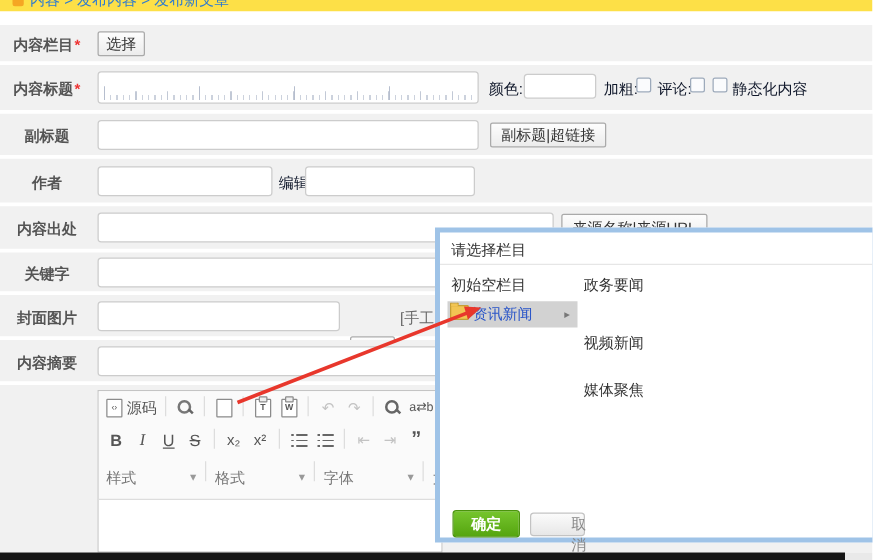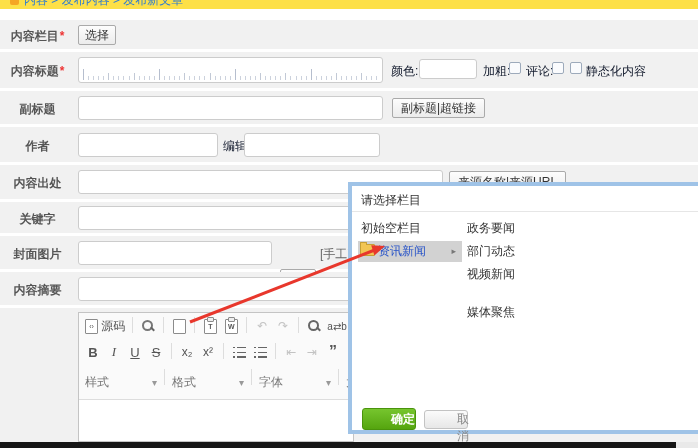--- a/index.html
+++ b/index.html
@@ -60,21 +60,21 @@
          border:4px solid #9fc3e7;box-sizing:border-box;z-index:10;}
   .ptitle{position:absolute;left:9px;top:6px;color:#333;}
   .psep{position:absolute;left:0;right:0;top:25px;height:1px;background:#e6e6e6;}
   .titem{position:absolute;height:21px;line-height:21px;color:#333;cursor:pointer;}
   .titem.sel{background:#d2d2d2;color:#2a55c8;}
   .folder{position:relative;display:inline-block;width:13px;height:10px;background:#f2c553;border:1px solid #c69f35;
           border-radius:1px;vertical-align:-1px;margin:0 3px 0 2px;}
   .folder::before{content:"";position:absolute;top:-3px;left:-1px;width:5px;height:2px;background:#f2c553;
           border:1px solid #c69f35;border-bottom:none;border-radius:1px 1px 0 0;}
   .tarrow{position:absolute;right:6px;top:0;color:#777;font-size:9px;}
-  .okbtn{position:absolute;left:10px;top:222px;width:54px;height:22px;line-height:20px;text-align:right;
+  .okbtn{position:absolute;left:10px;top:222px;width:54px;height:22px;line-height:20px;text-align:center;
          background:linear-gradient(#76c52e,#55a50f);border:1px solid #4a940c;border-radius:3px;
          color:#fff;font-weight:bold;cursor:pointer;box-sizing:border-box;}
   .cancelbtn{position:absolute;left:72px;top:224px;width:44px;height:19px;line-height:17px;text-align:center;
          background:linear-gradient(#fbfbfb,#e7e7e7);border:1px solid #c3c3c3;border-radius:3px;
          color:#888;cursor:pointer;box-sizing:border-box;padding-left:32px;}
   .blackbar{position:absolute;left:0;top:442px;width:676px;height:6px;background:#161616;z-index:15;}
   .blackbar-end{position:absolute;left:676px;top:442px;width:22px;height:6px;background:#e9e9e9;z-index:15;}
   .arrowsvg{position:absolute;inset:0;z-index:20;pointer-events:none;}
 </style>
 </head>
@@ -224,21 +224,20 @@
     <div class="ptitle">请选择栏目</div>
     <div class="psep"></div>
 
     <div class="titem sel" style="left:6px;top:55px;width:104px;">
       <span class="folder"></span><span>资讯新闻</span>
       <span class="tarrow">▸</span>
     </div>
     <div class="titem" style="left:9px;top:32px;width:98px;"><span>初始空栏目</span></div>
 
     <div class="titem" style="left:115px;top:32px;width:90px;"><span>政务要闻</span></div>
-    <div class="titem" style="left:115px;top:55px;width:90px;"><span>部门动态</span></div>
     <div class="titem" style="left:115px;top:78px;width:90px;"><span>视频新闻</span></div>
     <div class="titem" style="left:115px;top:116px;width:90px;"><span>媒体聚焦</span></div>
 
     <div class="okbtn">确定</div>
     <div class="cancelbtn">取消</div>
   </div>
 
   <svg class="arrowsvg" width="698" height="448" viewBox="0 0 698 448">
     <line x1="190" y1="322" x2="376" y2="249.5" stroke="#e8372c" stroke-width="3"></line>
     <polygon points="385,246 374.4,255.6 371.2,245.2" fill="#e8372c"></polygon>

